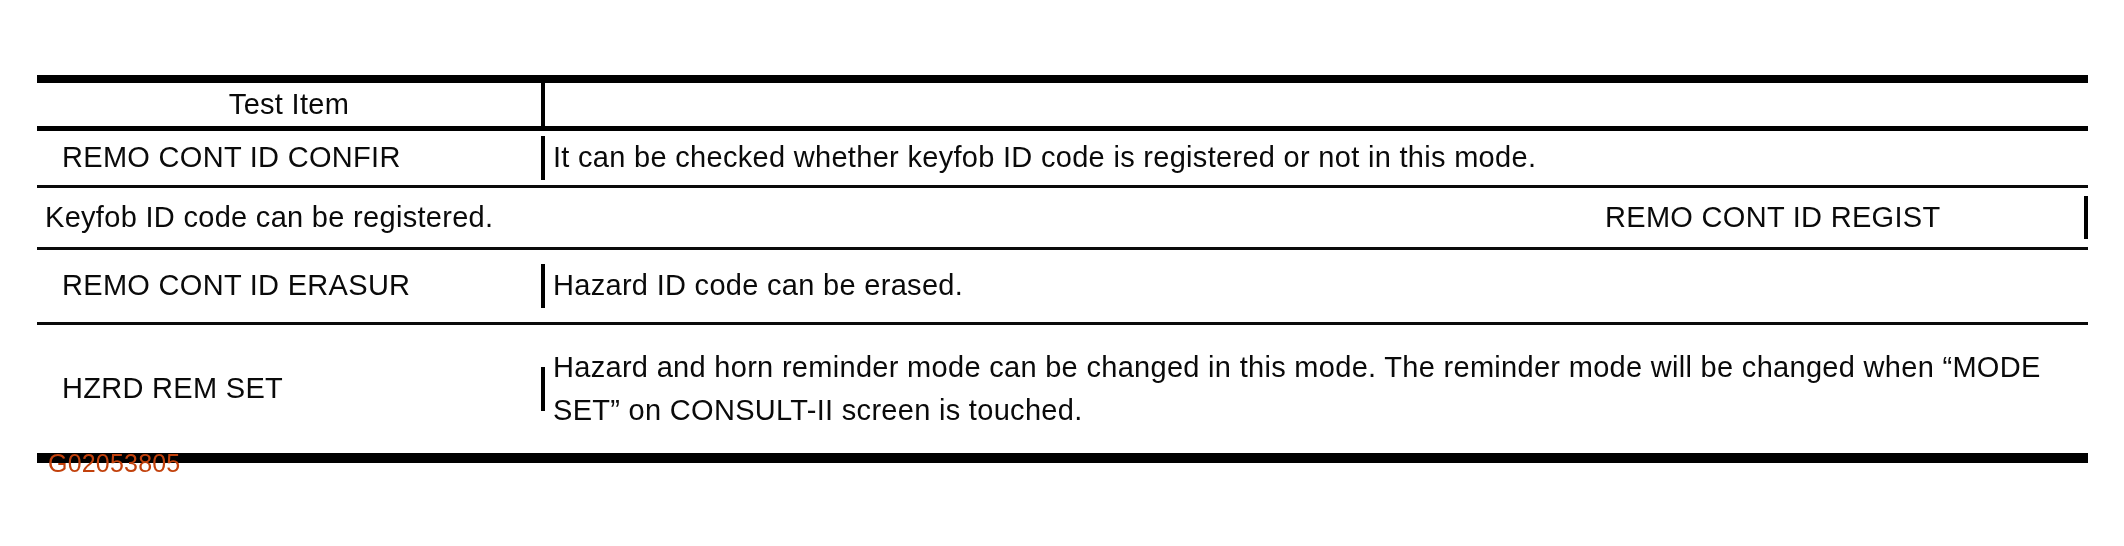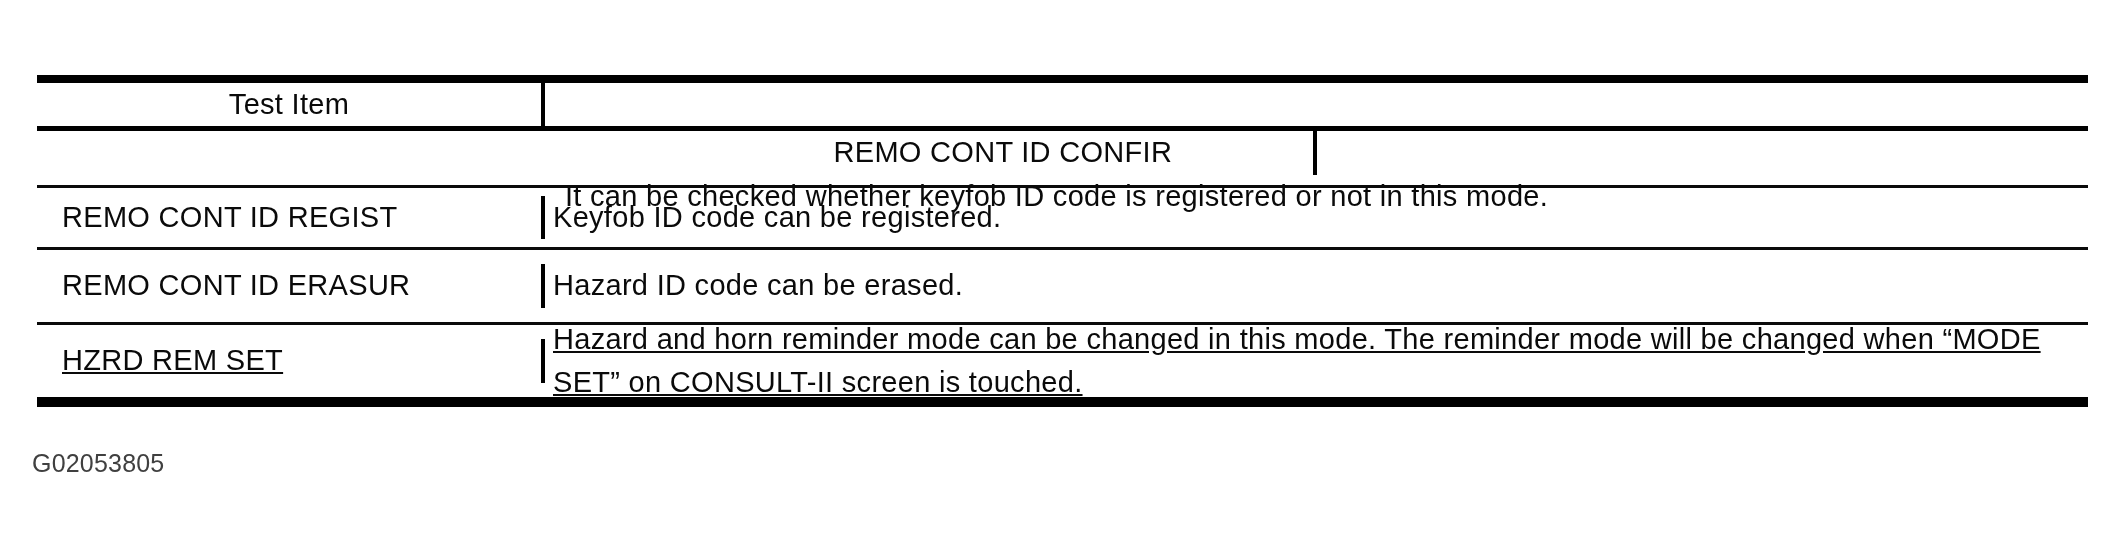--- a/index.html
+++ b/index.html
@@ -33,31 +33,31 @@
     width: 508px; flex: none;
     border-right: 4px solid #000;
     padding-left: 25px; padding-right: 10px;
   }
   .cell-desc {
     flex: 1;
     padding-left: 8px; padding-right: 20px;
   }
   .header-row .cell { justify-content: center; padding-left: 0; padding-right: 0; }
   .header-row { height: 48px; }
-  .row-1 { height: 57px; flex-direction: column; }
+  .row-1 { height: 57px; }
   .row-2 { height: 62px; }
   .row-3 { height: 75px; }
-  .row-4 { height: 72px; text-decoration: underline; }
+  .row-4 { height: 128px; }
 
   .figure-id {
     position: absolute;
-    left: 32px; top: 449px;
+    left: 48px; top: 449px;
     font-size: 25px;
     letter-spacing: 0.2px;
-    color: #404040;
+    color: #c2410c;
   }
 </style>
 </head>
 <body>
 
 <div class="page">
 
   <div class="spec-table">
 
     <div class="t-row header-row">
@@ -69,25 +69,25 @@
     <div class="t-row separator row-1">
       <div class="cell cell-item">
         <span>REMO CONT ID CONFIR</span>
       </div>
       <div class="cell cell-desc">
         <span>It can be checked whether keyfob ID code is registered or not in this mode.</span>
       </div>
     </div>
 
     <div class="t-row separator row-2">
+      <div class="cell cell-desc">
+        <span>Keyfob ID code can be registered.</span>
+      </div>
       <div class="cell cell-item">
         <span>REMO CONT ID REGIST</span>
-      </div>
-      <div class="cell cell-desc">
-        <span>Keyfob ID code can be registered.</span>
       </div>
     </div>
 
     <div class="t-row separator row-3">
       <div class="cell cell-item">
         <span>REMO CONT ID ERASUR</span>
       </div>
       <div class="cell cell-desc">
         <span>Hazard ID code can be erased.</span>
       </div>

